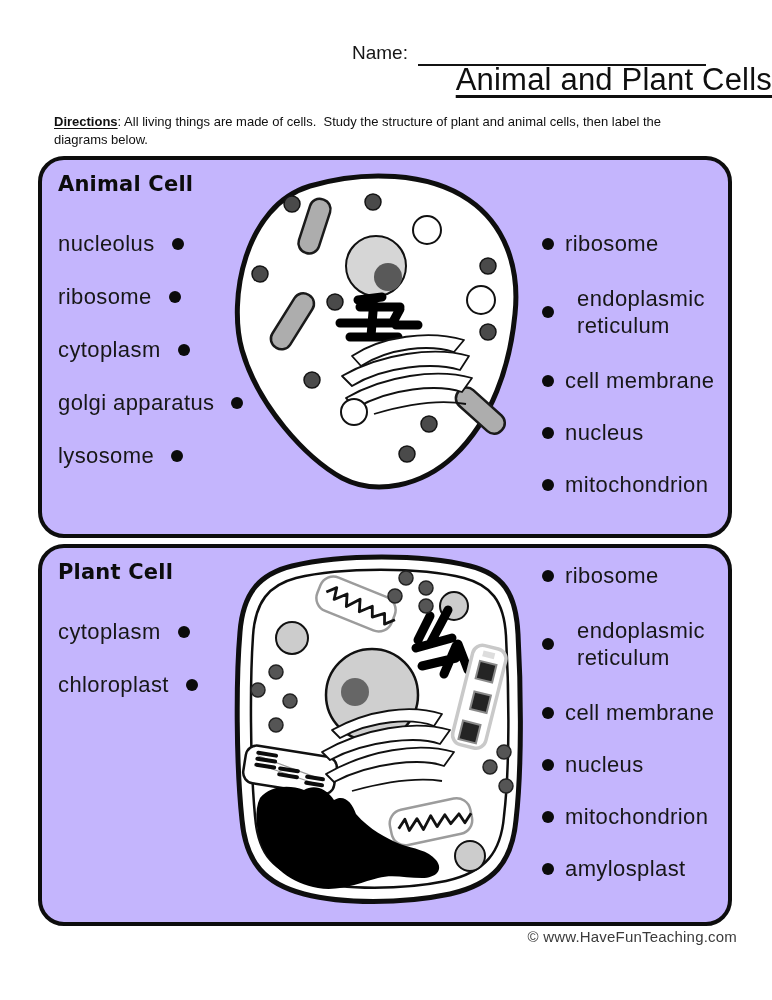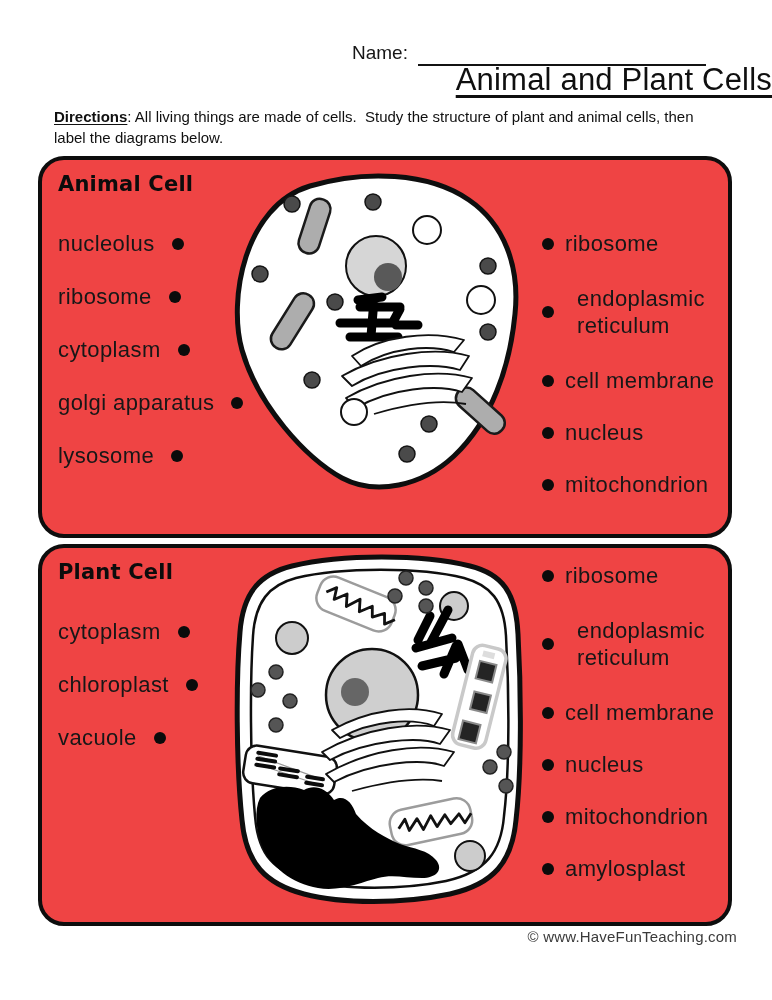--- a/index.html
+++ b/index.html
@@ -6,27 +6,27 @@
   .page{position:relative;width:772px;height:1000px;background:#fff;overflow:hidden;
         font-family:"Liberation Sans",sans-serif;color:#111;}
 
   
   .name-row{position:absolute;left:352px;top:42px;display:flex;align-items:flex-end;gap:10px;}
   .name-label{font-size:19px;color:#161616;padding-bottom:2px;}
   .name-line{width:288px;height:22px;border-bottom:2px solid #131313;}
   .title-wrap{position:absolute;left:0;top:62px;width:772px;text-align:right;}
   .title{font-size:31px;color:#0f0f0f;text-decoration:underline;
          text-decoration-thickness:2.5px;text-underline-offset:5px;letter-spacing:0.2px;}
-  .directions{position:absolute;left:54px;top:106px;width:648px;font-size:15px;
+  .directions{position:absolute;left:54px;top:113px;width:648px;font-size:13px;
               line-height:1.42;color:#101010;white-space:pre-wrap;}
   .directions b{text-decoration:underline;text-underline-offset:2px;}
 
   
   .cellbox{position:absolute;left:38px;width:686px;height:374px;
-           border:4px solid #0d0d0d;border-radius:26px;background:#ef4444;}
+           border:4px solid #0d0d0d;border-radius:26px;background:#c4b5fd;}
   #animal-box{top:156px;}
   #plant-box{top:544px;}
   .box-heading{position:absolute;left:16px;top:12px;font-family:"DejaVu Sans",sans-serif;
                font-weight:800;font-size:21px;letter-spacing:0.2px;color:#0c0c0c;}
 
   
   .label-col{position:absolute;display:flex;flex-direction:column;}
   .lrow{display:flex;align-items:center;height:53px;}
   .rrow{display:flex;align-items:center;min-height:52px;}
   .label-text{font-size:22px;letter-spacing:0.4px;color:#171717;line-height:1.25;}
@@ -162,24 +162,20 @@
 
     <div class="label-col left-col">
       <div class="lrow">
         <span class="label-text">cytoplasm</span>
         <span class="dot"></span>
         </div>
       <div class="lrow">
         <span class="label-text">chloroplast</span>
         <span class="dot"></span>
         </div>
-      <div class="lrow">
-        <span class="label-text">vacuole</span>
-        <span class="dot"></span>
-        </div>
     </div>
 
     <div class="label-col right-col">
       <div class="rrow">
         <span class="dot"></span>
         <span class="label-text">ribosome</span>
         </div>
       <div class="rrow er">
         <span class="dot"></span>
         <span class="label-text">endoplasmic reticulum</span>

